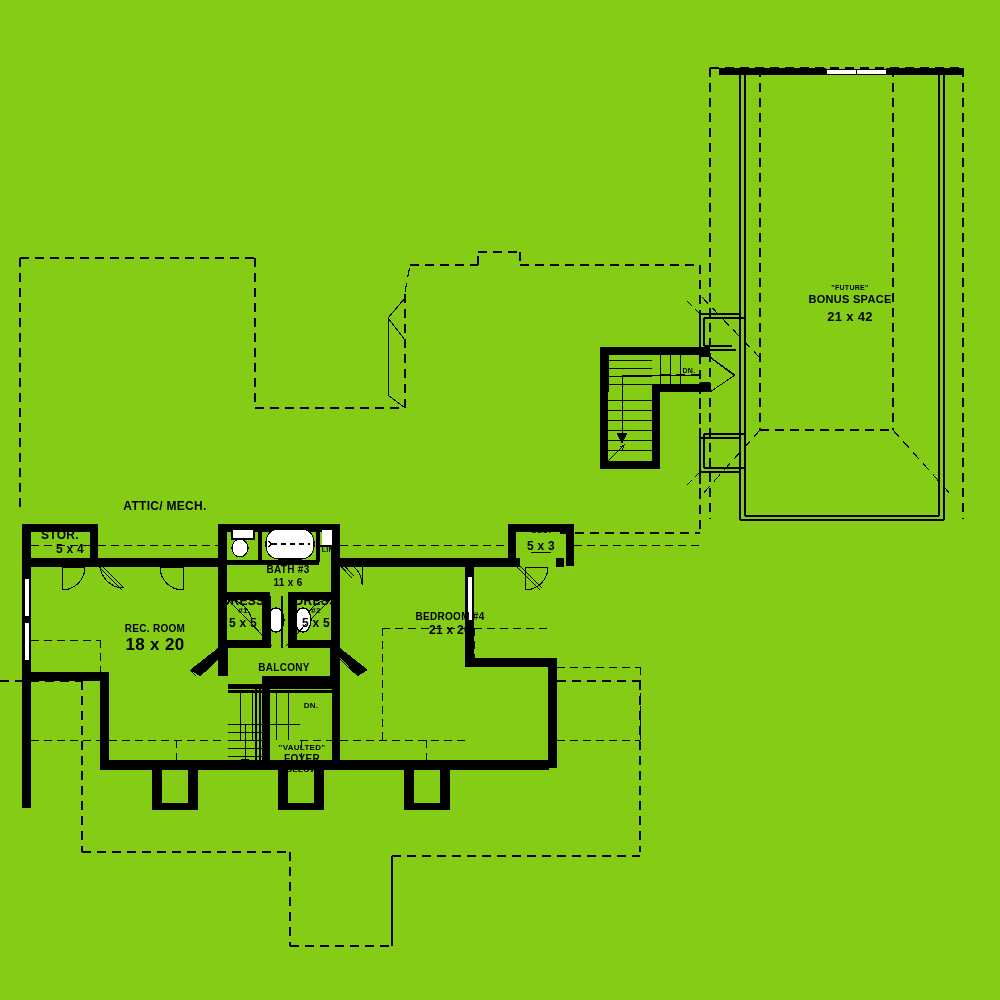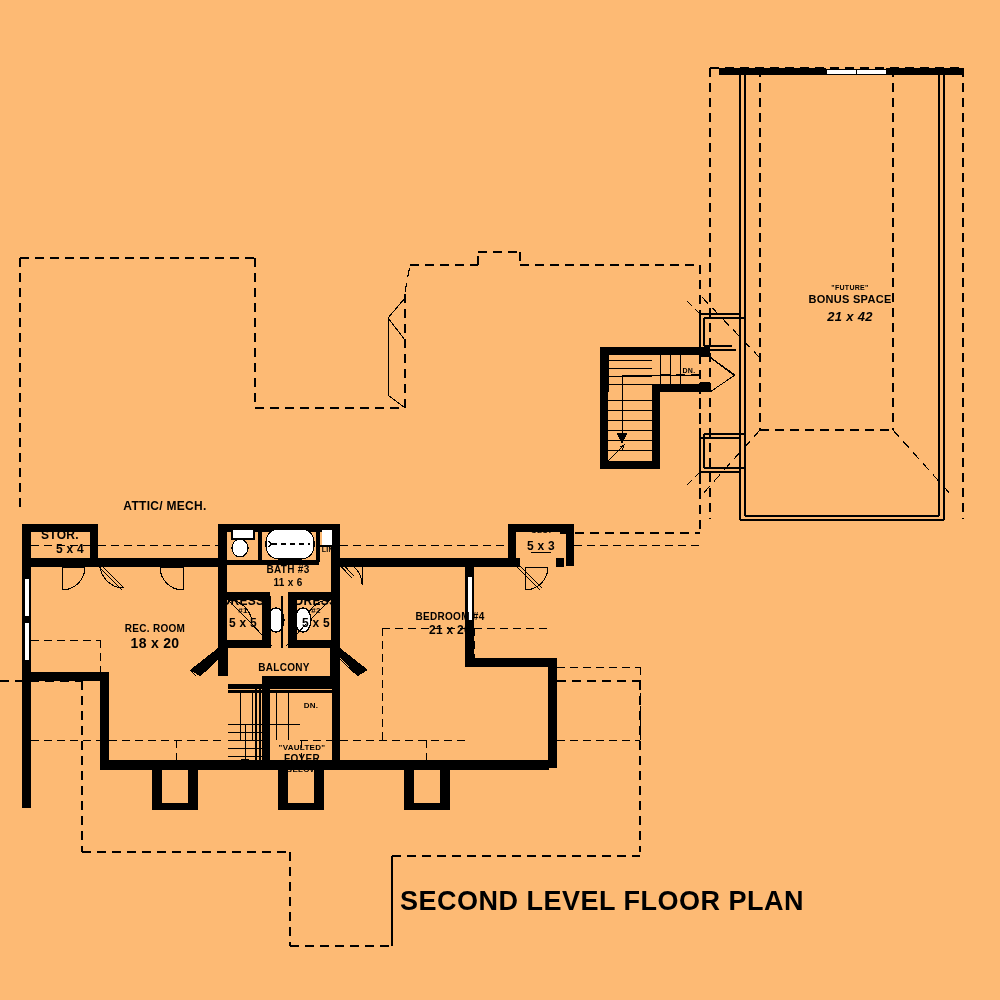--- a/index.html
+++ b/index.html
@@ -1,28 +1,28 @@
 <!DOCTYPE html>
 <html><head>
 <meta charset="utf-8">
 <style>
   html,body{margin:0;padding:0;background:#ffffff;}
   body{width:1000px;height:1000px;overflow:hidden;
        font-family:"Liberation Sans", sans-serif;}
-  #plan{position:relative;width:1000px;height:1000px;background:#fdba74;}
+  #plan{position:relative;width:1000px;height:1000px;background:#84cc16;}
   svg#canvas{position:absolute;left:0;top:0;width:1000px;height:1000px;}
   .lbl{position:absolute;text-align:center;color:#000;
        font-family:"Liberation Sans", sans-serif;font-weight:bold;
        letter-spacing:0.3px;line-height:1.08;white-space:nowrap;}
   .t7{font-size:7px;}
   .t8{font-size:8px;}
   .t9{font-size:12px;text-align:center;}
   .t10{font-size:10px;}
   .t11{font-size:11px;}
-  .t13{font-size:13px;font-style:italic;}
+  .t13{font-size:13px;}
   .title{position:absolute;font-size:27px;font-weight:bold;color:#000;
          font-family:"Liberation Sans", sans-serif;letter-spacing:0.5px;}
   .und{border-bottom:1.3px solid #000;display:inline-block;padding-bottom:16px;}
 </style>
 </head>
 <body>
 
 <div id="plan">
 
 <svg id="canvas" viewBox="0 0 1000 1000">
@@ -367,28 +367,27 @@
 
 <div class="lbl t9" style="left:215px;top:595px;width:56px;">DRESS</div>
 <div class="lbl t8" style="left:215px;top:607px;width:56px;">#1</div>
 <div class="lbl t9" style="left:215px;top:617px;width:56px;">5 x 5</div>
 
 <div class="lbl t9" style="left:288px;top:595px;width:56px;">DRESS</div>
 <div class="lbl t8" style="left:288px;top:607px;width:56px;">#2</div>
 <div class="lbl t9" style="left:288px;top:617px;width:56px;">5 x 5</div>
 
 <div class="lbl t10" style="left:95px;top:624px;width:120px;">REC. ROOM</div>
-<div class="lbl t12" style="left:95px;top:636px;width:120px;font-size:14px;">18 x 20</div>
+<div class="lbl t12" style="left:95px;top:636px;width:120px;font-size:17px;">18 x 20</div>
 
 <div class="lbl t10" style="left:385px;top:612px;width:130px;text-align:center;">BEDROOM #4</div>
 <div class="lbl" style="left:385px;top:624px;width:130px;font-size:12px;">21 x 20</div>
 
 <div class="lbl t10" style="left:228px;top:663px;width:112px;">BALCONY</div>
 
 <div class="lbl t8" style="left:296px;top:702px;width:30px;">DN.</div>
 
 <div class="lbl t8" style="left:262px;top:744px;width:80px;">"VAULTED"</div>
 <div class="lbl t10" style="left:262px;top:754px;width:80px;">FOYER</div>
 <div class="lbl t8" style="left:262px;top:766px;width:80px;">BELOW</div>
 
-<div class="title" style="left:400px;top:886px;">SECOND LEVEL FLOOR PLAN</div>
 
 </div>
 
 </body></html>

